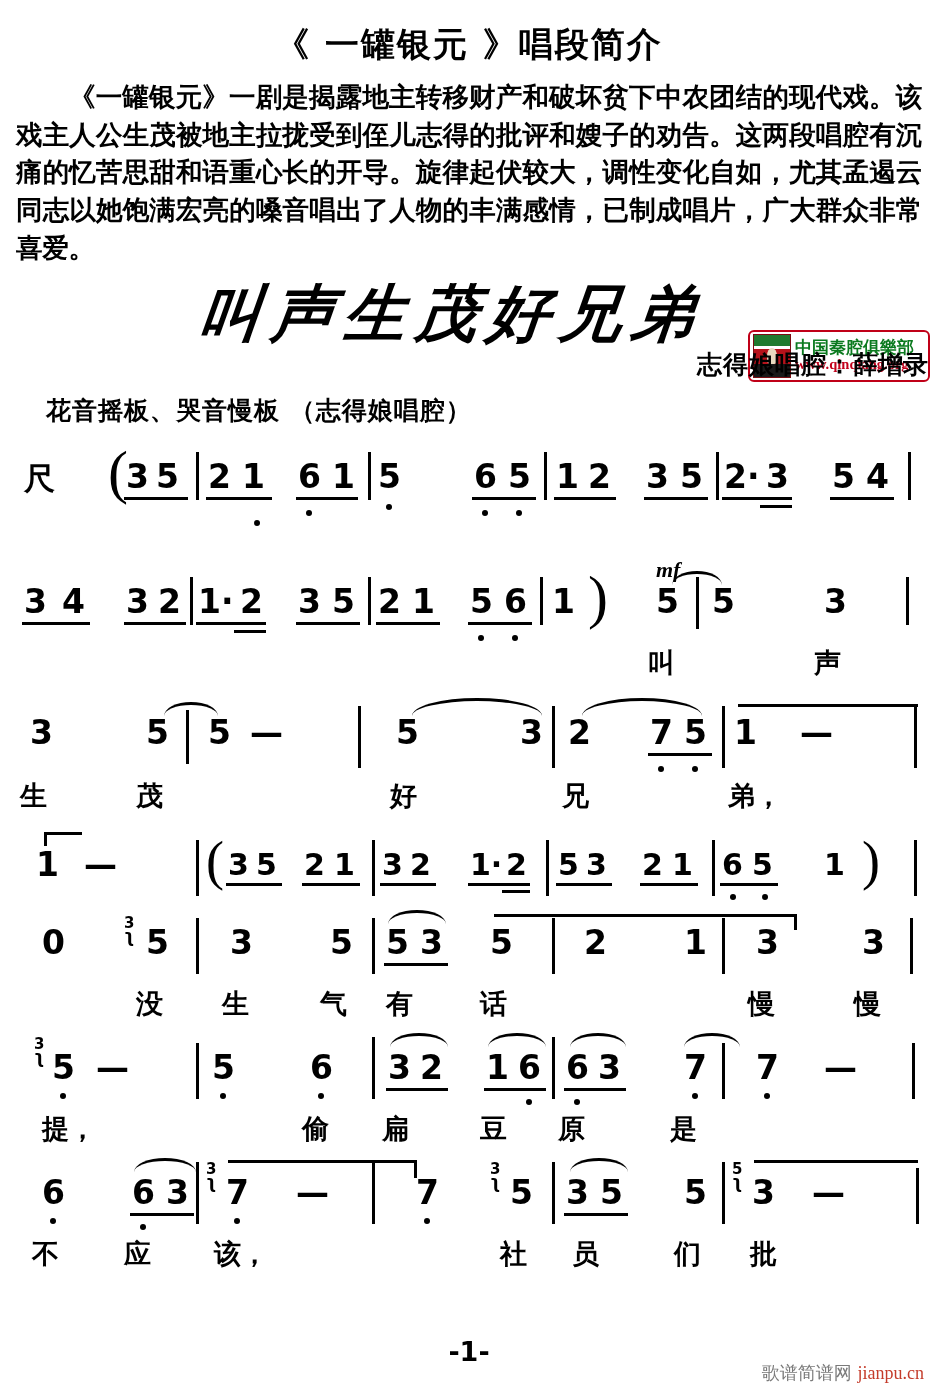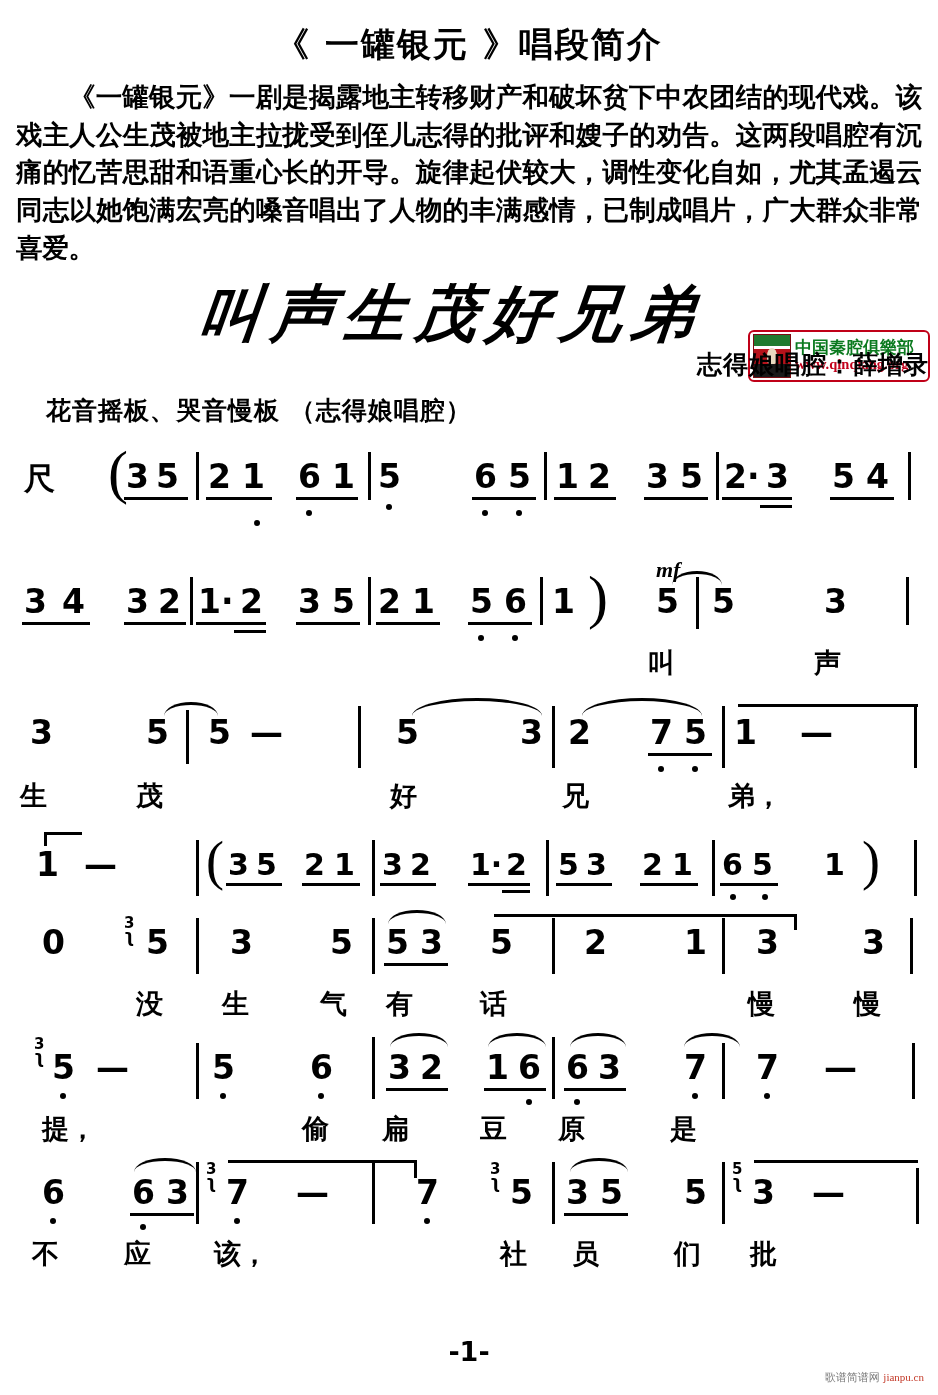--- a/index.html
+++ b/index.html
@@ -201,21 +201,21 @@
   .page-num {
     position: absolute;
     left: 0; right: 0; bottom: 28px;
     text-align: center;
     font-size: 27px; font-weight: bold;
     font-family: "DejaVu Sans", sans-serif;
   }
   .watermark {
     position: absolute;
     right: 14px; bottom: 10px;
-    font-size: 11px;
+    font-size: 18px;
     font-family: "DejaVu Sans", sans-serif;
     color: #7a7a7a;
     white-space: nowrap;
     text-align: right;
   }
   .watermark .wm-red { color: #c43b2a; font-family: "Liberation Serif", serif; }
 </style>
 </head>
 <body>
 

